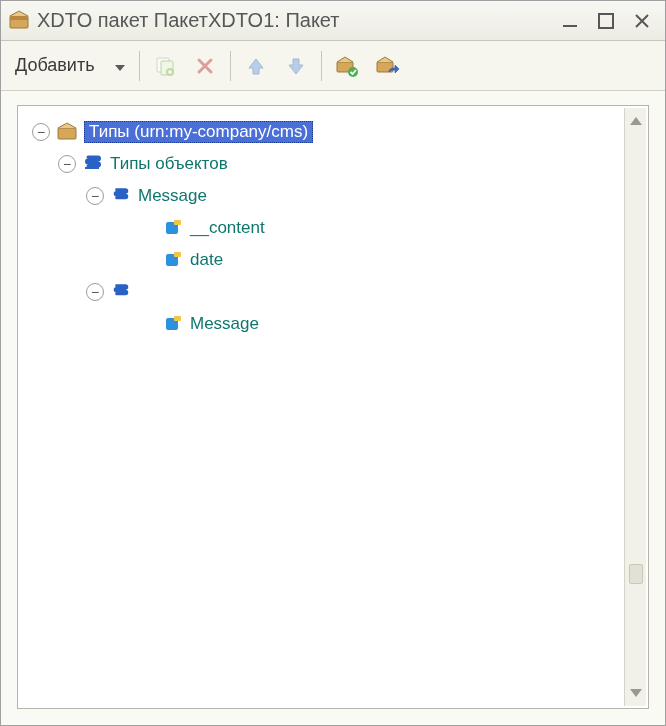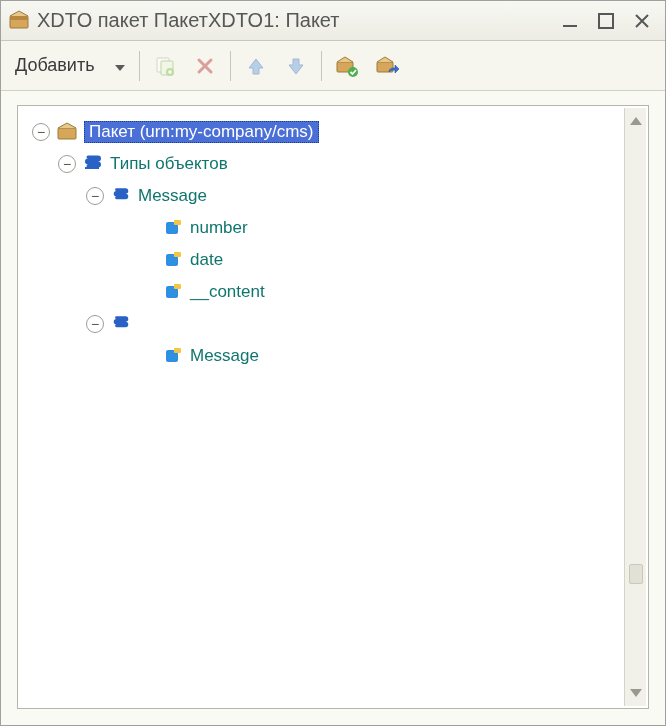--- a/index.html
+++ b/index.html
@@ -227,21 +227,21 @@
       <div class="tree">
 
         <div class="row indent0">
           <span class="expander">−</span>
           <span class="node-icon">
             <svg width="22" height="22" viewBox="0 0 22 22">
               <rect x="2" y="7" width="18" height="11" rx="1" fill="#d6a65a" stroke="#9c7a3a"></rect>
               <path d="M2 7 L11 2 L20 7" fill="#e8c88a" stroke="#9c7a3a"></path>
             </svg>
           </span>
-          <span class="node-label selected">Пакет (urn:my-company/cms)</span>
+          <span class="node-label selected">Типы (urn:my-company/cms)</span>
         </div>
 
         <div class="row indent1">
           <span class="expander">−</span>
           <span class="node-icon">
             <svg width="22" height="22" viewBox="0 0 22 22">
               <path d="M6 4 L16 4 C18 4 18 7 16 7 L6 7 C4 7 4 10 6 10 L16 10 C18 10 18 13 16 13 L6 13" fill="none" stroke="#2962c4" stroke-width="3" stroke-linecap="round"></path>
               <rect x="3" y="14" width="14" height="2" fill="#2962c4"></rect>
             </svg>
           </span>
@@ -250,52 +250,42 @@
 
         <div class="row indent2">
           <span class="expander">−</span>
           <span class="node-icon">
             <svg width="20" height="20" viewBox="0 0 22 22">
               <path d="M6 4 L16 4 C18 4 18 7 16 7 L6 7 C4 7 4 10 6 10 L16 10 C18 10 18 13 16 13 L6 13" fill="none" stroke="#2962c4" stroke-width="3" stroke-linecap="round"></path>
             </svg>
           </span>
           <span class="node-label">Message</span>
         </div>
+
 
         <div class="row indent3">
           <span class="expander-space"></span>
           <span class="node-icon">
             <svg width="18" height="18" viewBox="0 0 18 18">
                 <rect x="2" y="3" width="12" height="12" rx="2" fill="#2f8fe0"></rect>
                 <rect x="10" y="1" width="7" height="5" rx="1" fill="#f4c542"></rect>
               </svg>
           </span>
-          <span class="node-label">number</span>
+          <span class="node-label">__content</span>
         </div>
 
         <div class="row indent3">
           <span class="expander-space"></span>
           <span class="node-icon">
             <svg width="18" height="18" viewBox="0 0 18 18">
                 <rect x="2" y="3" width="12" height="12" rx="2" fill="#2f8fe0"></rect>
                 <rect x="10" y="1" width="7" height="5" rx="1" fill="#f4c542"></rect>
               </svg>
           </span>
           <span class="node-label">date</span>
-        </div>
-
-        <div class="row indent3">
-          <span class="expander-space"></span>
-          <span class="node-icon">
-            <svg width="18" height="18" viewBox="0 0 18 18">
-                <rect x="2" y="3" width="12" height="12" rx="2" fill="#2f8fe0"></rect>
-                <rect x="10" y="1" width="7" height="5" rx="1" fill="#f4c542"></rect>
-              </svg>
-          </span>
-          <span class="node-label">__content</span>
         </div>
 
         <div class="row indent2">
           <span class="expander">−</span>
           <span class="node-icon">
             <svg width="20" height="20" viewBox="0 0 22 22">
               <path d="M6 4 L16 4 C18 4 18 7 16 7 L6 7 C4 7 4 10 6 10 L16 10 C18 10 18 13 16 13 L6 13" fill="none" stroke="#2962c4" stroke-width="3" stroke-linecap="round"></path>
             </svg>
           </span>
         </div>

